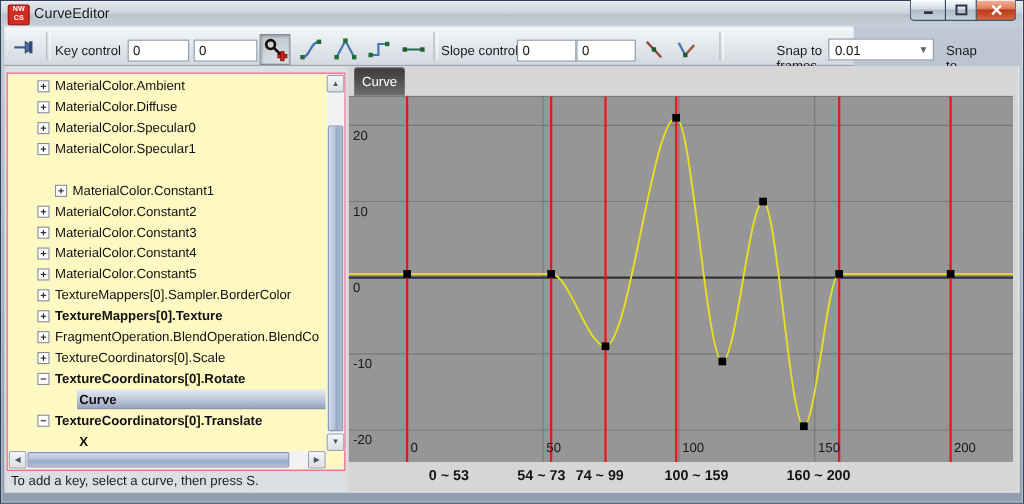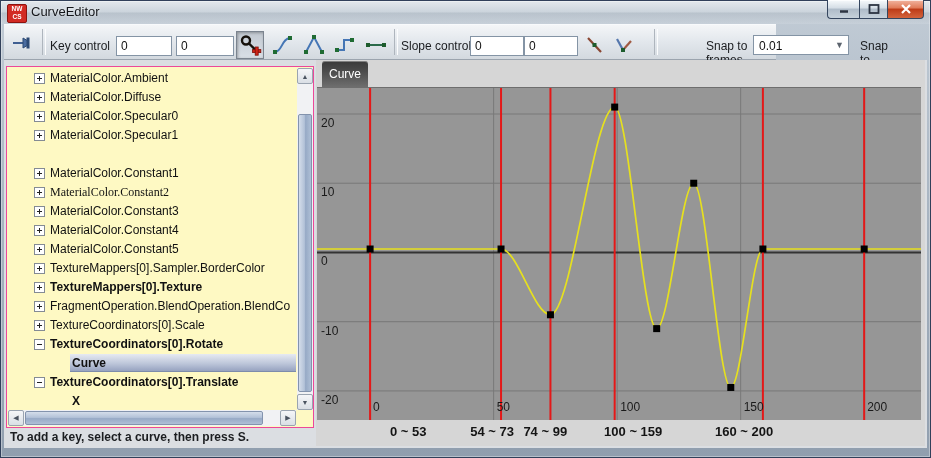--- a/index.html
+++ b/index.html
@@ -76,21 +76,21 @@
   .tab{position:absolute;left:6px;top:1px;width:46px;height:26px;border-radius:3px 3px 0 0;
     background:linear-gradient(180deg,#3a3a3a 0%,#4c4c4c 40%,#6e6e6e 100%);
     box-shadow:inset 0 1px 0 rgba(255,255,255,.35);color:#fff;font-size:12px;
     display:flex;align-items:center;justify-content:center;}
   #chart-wrap{position:absolute;left:1px;top:27px;width:604px;height:424px;}
   #chart-svg{display:block;}
   #chart-svg text{font-family:"Liberation Sans",sans-serif;}
   .seg-strip{position:absolute;left:1px;top:360px;width:604px;height:26px;background:#d6d6d6;}
   .seg-label{position:absolute;top:4px;transform:translateX(-50%);font-size:13px;font-weight:bold;color:#141414;white-space:nowrap;}
 
-  .statusbar{position:absolute;left:4px;top:424px;width:898px;height:24px;font-weight:bold;}
+  .statusbar{position:absolute;left:4px;top:424px;width:898px;height:24px;}
   .status-text{position:absolute;left:6px;top:6px;font-size:12px;color:#1b1d20;}
 </style>
 </head>
 <body>
 
 <div id="screen">
   <div class="frame"></div>
   <div class="frame-bottom"></div>
 
   <div class="titlebar">
@@ -229,35 +229,35 @@
     <span class="lbl" style="left: 42px;">MaterialColor.Specular0</span>
   </div>
         <div class="tree-row" style="top: 57px;">
 
     <span class="twisty">
             <i class="h"></i>
             <i class="v"></i>
           </span>
     <span class="lbl" style="left: 42px;">MaterialColor.Specular1</span>
   </div>
-        <div class="tree-row" style="top: 95px;">
+        <div class="tree-row" style="top: 95px; margin-left: 16px;">
 
     <span class="twisty">
             <i class="h"></i>
             <i class="v"></i>
           </span>
     <span class="lbl" style="left: 42px;">MaterialColor.Constant1</span>
   </div>
         <div class="tree-row" style="top: 114px;">
 
     <span class="twisty">
             <i class="h"></i>
             <i class="v"></i>
           </span>
-    <span class="lbl" style="left: 42px; font-family: Liberation Serif, serif;">MaterialColor.Constant2</span>
+    <span class="lbl" style="left: 42px;">MaterialColor.Constant2</span>
   </div>
         <div class="tree-row" style="top: 133px;">
 
     <span class="twisty">
             <i class="h"></i>
             <i class="v"></i>
           </span>
     <span class="lbl" style="left: 42px;">MaterialColor.Constant3</span>
   </div>
         <div class="tree-row" style="top: 152px;">

